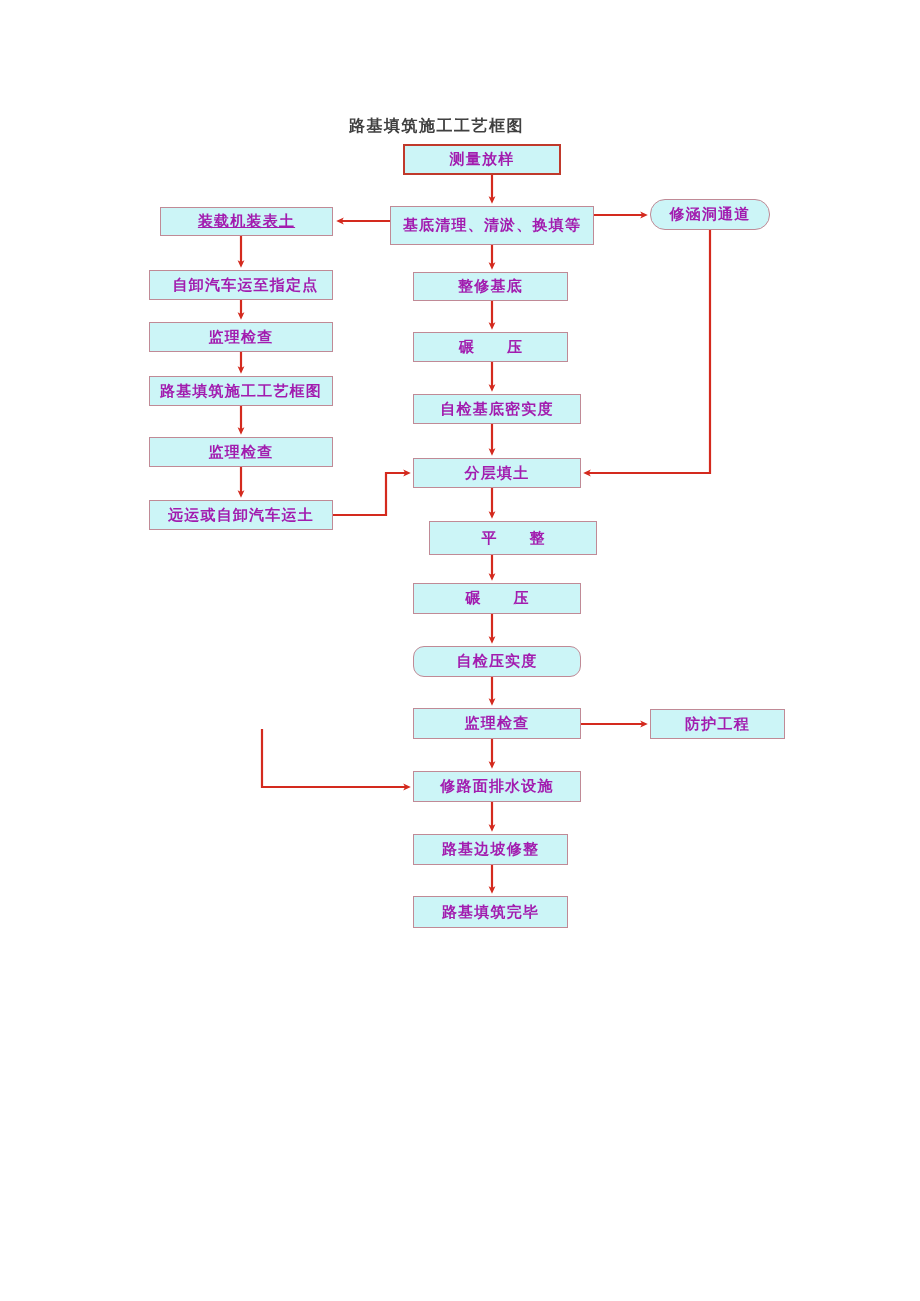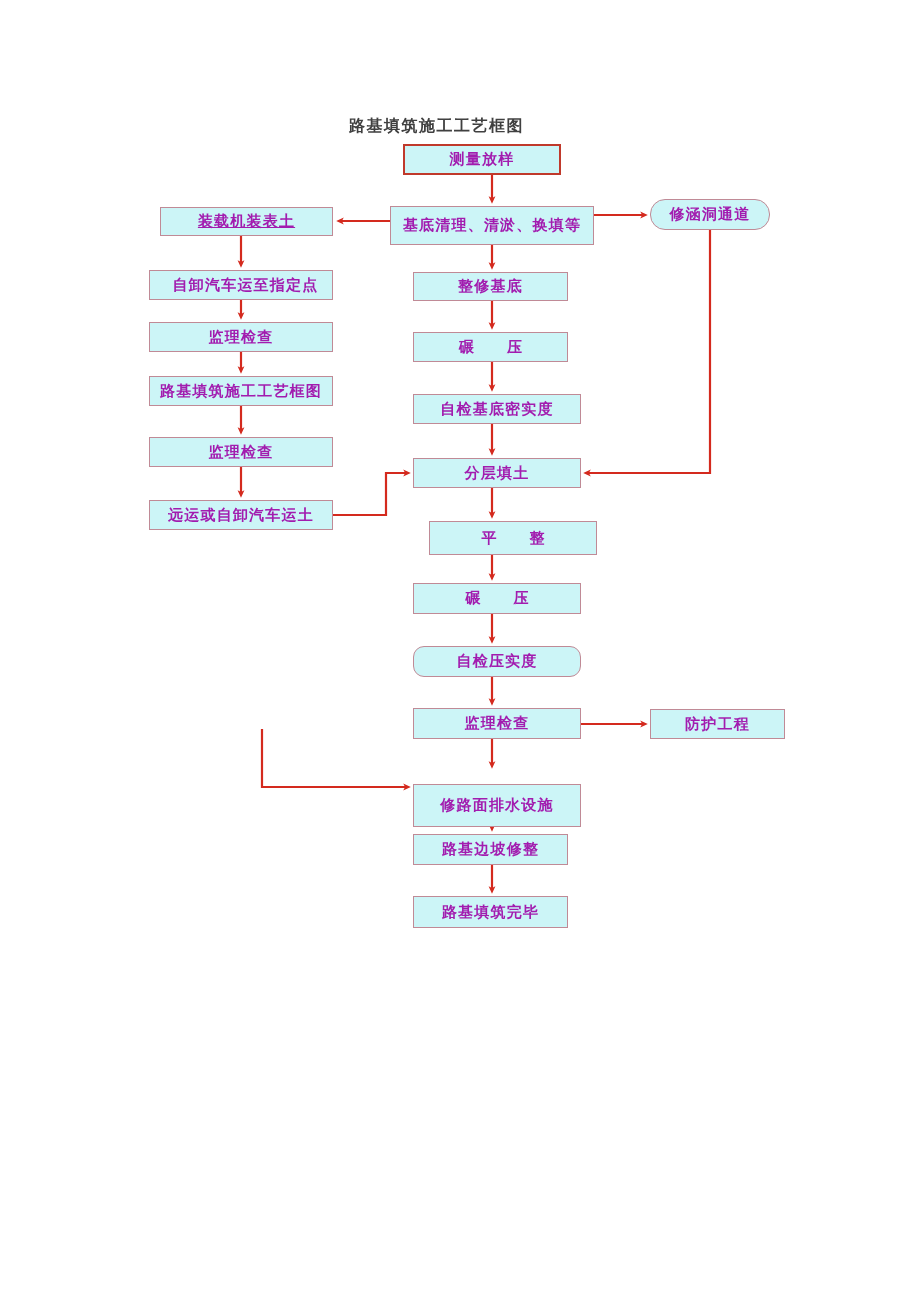--- a/index.html
+++ b/index.html
@@ -192,21 +192,21 @@
 
   <div class="node" style="left:413px; top:708px; width:168px; height:31px;">
     <span>监理检查</span>
   </div>
 
   <div class="node" style="left:650px; top:709px; width:135px; height:30px;">
     <span>防护工程</span>
   </div>
 
 
-  <div class="node" style="left:413px; top:771px; width:168px; height:43px;margin-top:13px;">
+  <div class="node" style="left:413px; top:771px; width:168px; height:31px;">
     <span>修路面排水设施</span>
   </div>
 
   <div class="node" style="left:413px; top:834px; width:155px; height:31px;">
     <span>路基边坡修整</span>
   </div>
 
   <div class="node" style="left:413px; top:896px; width:155px; height:32px;">
     <span>路基填筑完毕</span>
   </div>

